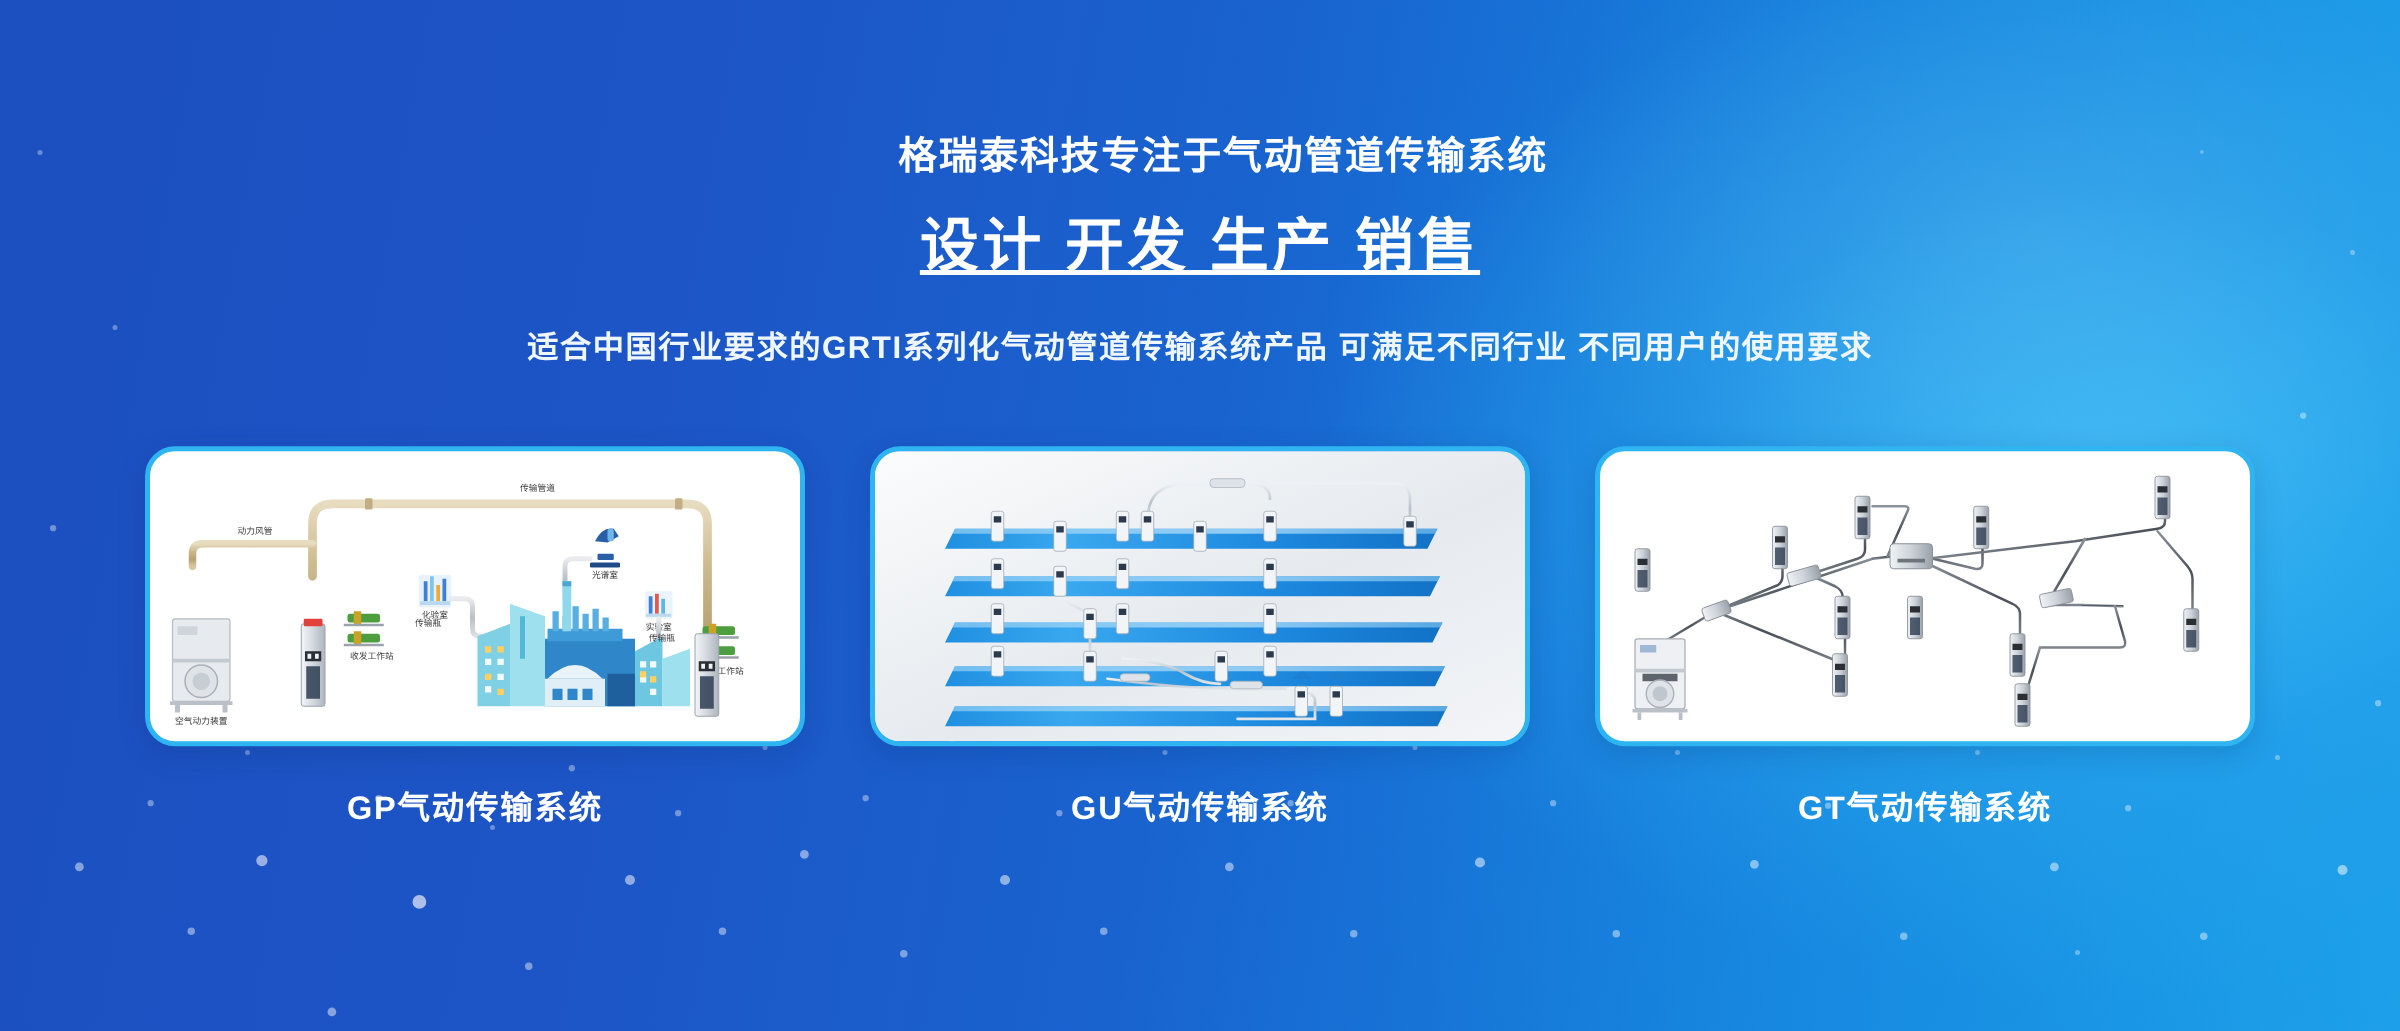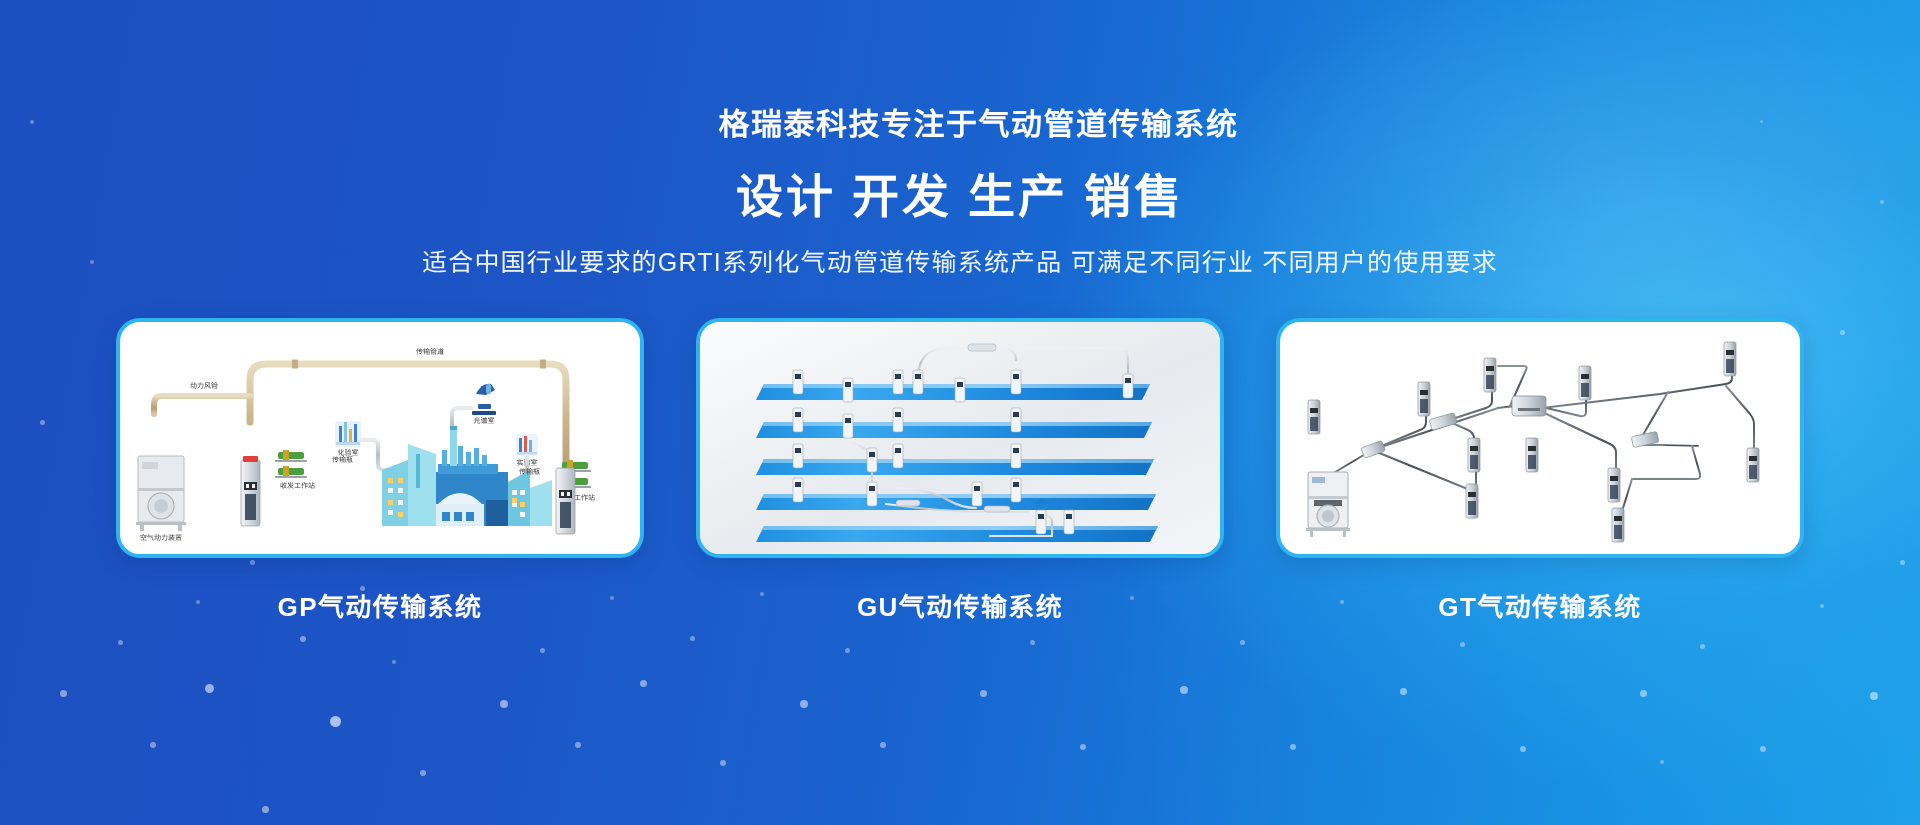--- a/index.html
+++ b/index.html
@@ -60,34 +60,35 @@
     line-height:1.1;
     padding-left:37px;
   }
   .h-2 {
     margin-top:29px;
     font-size:47px;
     font-weight:700;
     color:#ffffff;
     letter-spacing:3px;
     line-height:1.1;
+    text-decoration:underline;
   }
   .h-3 {
-    margin-top:24px;
+    margin-top:40px;
     font-size:25px;
-    font-weight:400;
+    font-weight:700;
     color:#eef6ff;
     letter-spacing:1.2px;
     line-height:1.2;
   }
 
   
   .cards {
     position:relative;
-    margin-top:41px;
+    margin-top:64px;
     display:flex;
     justify-content:center;
     gap:52px;
   }
   .card { width:528px; }
   .card-frame {
     width:528px;
     height:240px;
     border:4px solid #2fb4f2;
     border-radius:24px;

